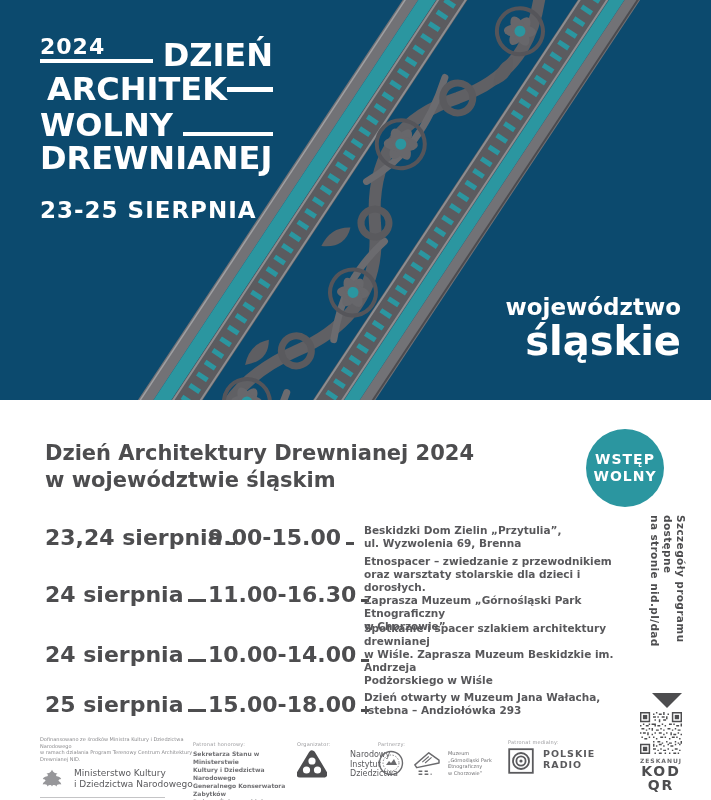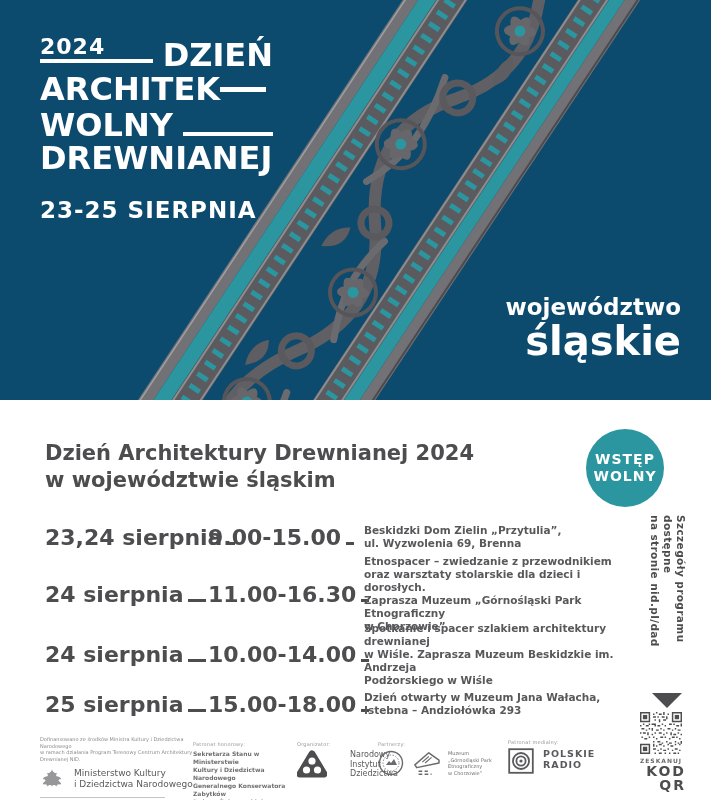--- a/index.html
+++ b/index.html
@@ -7,21 +7,21 @@
   .poster{position:relative;width:711px;height:800px;overflow:hidden;background:#fff;
           font-family:"DejaVu Sans","Liberation Sans",sans-serif;}
   
   .hero{position:absolute;left:0;top:0;width:711px;height:400px;background:#0c4a6e;overflow:hidden;}
   .beam{position:absolute;left:0;top:0;}
   .hero-title{position:absolute;left:40px;top:30px;width:233px;color:#fff;}
   .tr1{display:flex;align-items:flex-end;height:42px;}
   .year-wrap{flex:1;display:flex;border-bottom:4px solid #fff;margin:0 10px 9px 0;padding-bottom:2px;}
   .year{font-size:22px;font-weight:bold;letter-spacing:1px;line-height:20px;}
   .t-big{font-size:32px;font-weight:bold;line-height:33px;white-space:nowrap;}
-  .tr2{display:flex;justify-content:flex-start;align-items:center;height:35px;}
+  .tr2{display:flex;justify-content:flex-end;align-items:center;height:35px;}
   .hdash{width:46px;height:5px;background:#fff;}
   .tr3{display:flex;align-items:flex-end;height:35px;}
   .hrule{flex:1;border-bottom:4px solid #fff;margin:0 0 6px 10px;}
   .tr4{height:35px;}
   .hero-dates{margin-top:20px;font-size:23px;font-weight:bold;letter-spacing:1px;}
   .region{position:absolute;right:30px;top:294px;text-align:right;color:#fff;}
   .region-1{font-size:23px;font-weight:bold;}
   .region-2{font-size:40px;font-weight:bold;line-height:42px;}
   
   .heading{position:absolute;left:45px;top:440px;font-size:21px;line-height:27px;
@@ -42,21 +42,21 @@
             white-space:pre-line;padding-left:8px;}
   .side-note{position:absolute;left:648px;top:515px;height:190px;writing-mode:vertical-rl;
              font-size:10.5px;font-weight:bold;letter-spacing:.4px;line-height:13px;
              color:#4D4D4F;white-space:pre-line;}
   .down-triangle{position:absolute;left:652px;top:693px;width:0;height:0;
                  border-left:15px solid transparent;border-right:15px solid transparent;
                  border-top:15px solid #4D4D4F;}
   .qr-block{position:absolute;left:636px;top:712px;width:50px;text-align:center;color:#4D4D4F;}
   .qr-svg{display:block;margin:0 auto;}
   .qr-scan{font-size:6px;letter-spacing:1px;font-weight:bold;margin-top:3px;color:#6a6a6d;}
-  .qr-kod{font-size:14px;font-weight:bold;letter-spacing:2px;line-height:14px;text-align:right;}
+  .qr-kod{font-size:14px;font-weight:bold;letter-spacing:2px;line-height:14px;}
   
   .footer-col{position:absolute;color:#77777A;}
   .f-label{font-size:5px;letter-spacing:.2px;color:#9a9a9d;margin-bottom:3px;}
   .f-ministry{left:40px;top:736px;width:155px;}
   .funding{font-size:5px;line-height:6.5px;color:#8a8a8d;white-space:pre-line;margin-bottom:5px;}
   .min-row{display:flex;gap:10px;align-items:center;}
   .min-name{font-size:9px;line-height:11px;color:#5a5a5d;white-space:pre-line;}
   .mini-divider{width:125px;border-bottom:1px solid #c4c4c6;margin-top:6px;}
   .f-honorary{left:193px;top:741px;width:106px;}
   .hon-text{font-size:6px;line-height:8px;font-weight:bold;color:#707073;white-space:pre-line;}

